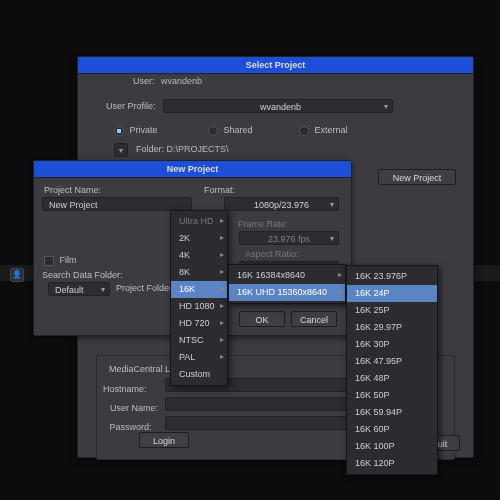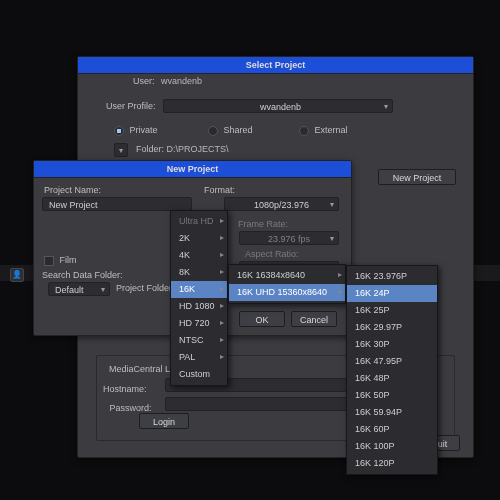--- a/index.html
+++ b/index.html
@@ -58,20 +58,22 @@
   <div class="row drop" style="left:36px;top:86px;width:14px"></div>
   <div class="row" style="left:58px;top:87px"><span class="lbl">Folder:</span>
     <span style="">D:\PROJECTS\</span></div>
 
   <div class="btn row" style="left:300px;top:112px;width:78px">New Project</div>
 
   <div class="row" style="left:18px;top:298px;right:18px;border:1px solid #2a2a2e;border-radius:2px;padding:2px 6px 8px 6px;background:#3b3b40">
     <div style="height:4px"></div>
     <div class="lbl" style="margin:2px 0 4px 6px">MediaCentral Login</div>
     <div style="margin:3px 0"><span class="lbl" style="display:inline-block;width:55px;text-align:left">Hostname:</span>
+      <span class="field" style="width:200px;margin-left:4px"></span></div>
+    <div style="margin:3px 0"><span class="lbl" style="display:inline-block;width:55px;text-align:right">User Name:</span>
       <span class="field" style="width:200px;margin-left:4px"></span></div>
     <div style="margin:3px 0"><span class="lbl" style="display:inline-block;width:55px;text-align:center">Password:</span>
       <span class="field" style="width:200px;margin-left:4px"></span>
       <span class="btn" style="width:50px;margin-left:36px">Login</span></div>
   </div>
 
   <div class="btn row" style="left:290px;top:378px;width:42px">OK</div>
   <div class="btn row" style="left:340px;top:378px;width:42px">Quit</div>
 </div>
 

